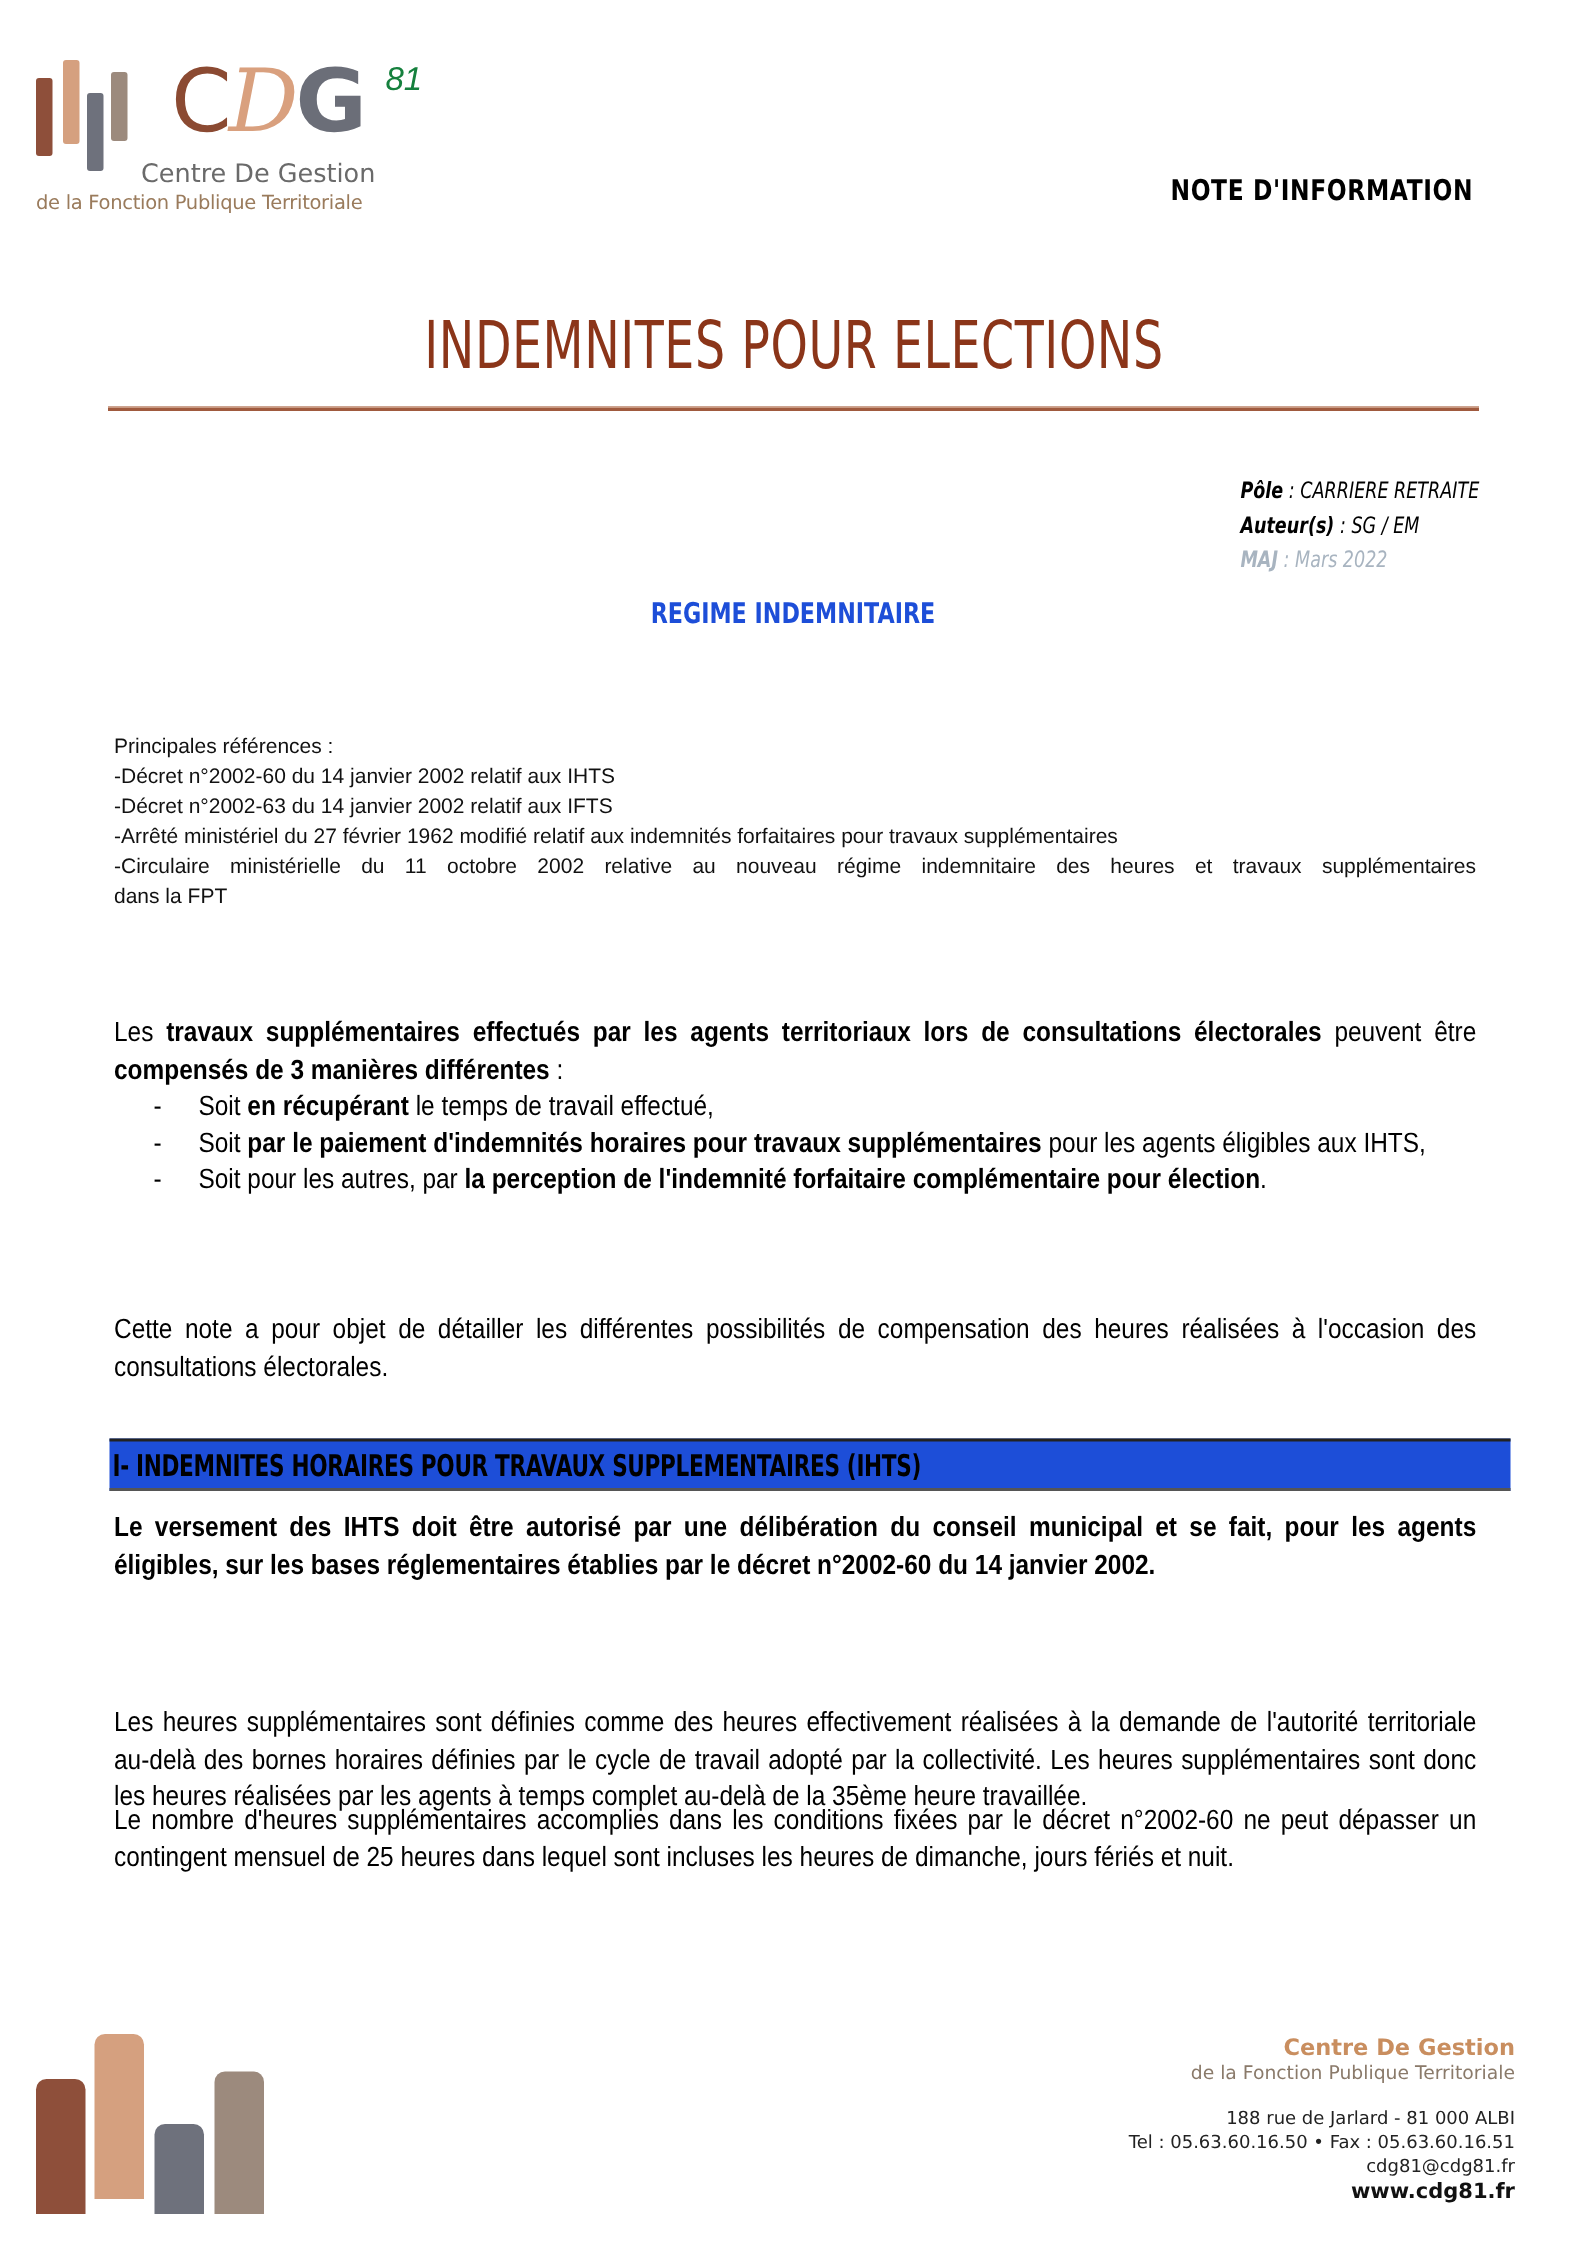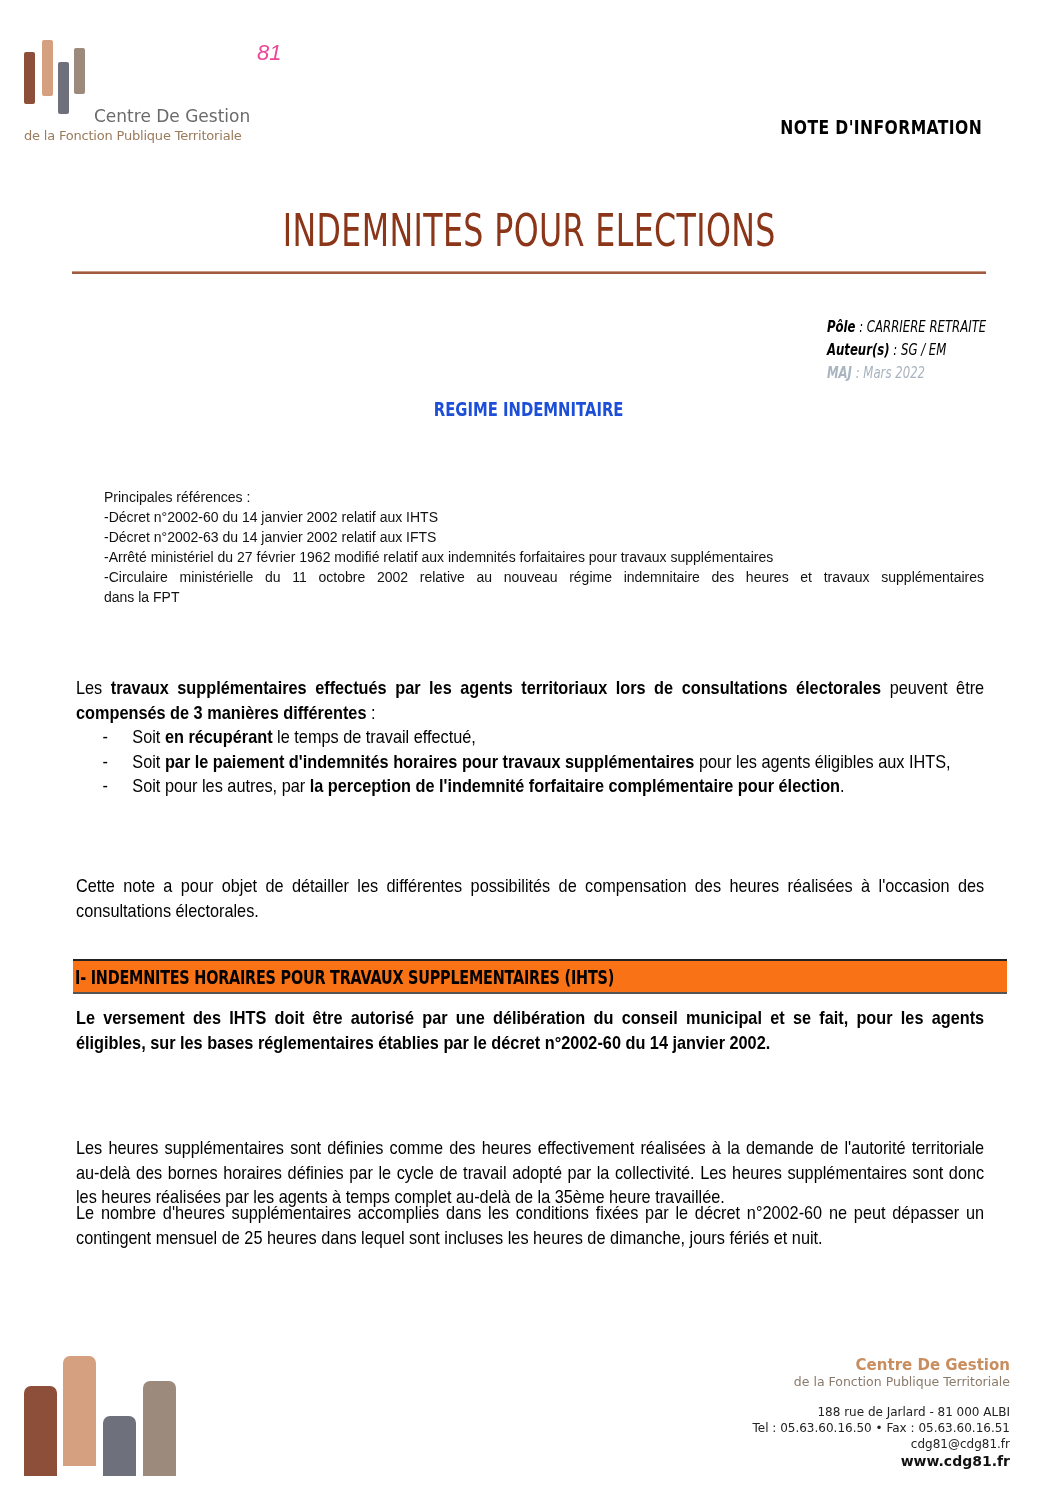--- a/index.html
+++ b/index.html
@@ -6,57 +6,57 @@
   html, body { width: 1058px; height: 1497px; background: #ffffff; overflow: hidden; }
   body { position: relative; font-family: "Liberation Sans", sans-serif; color: #000; }
 
   
   .logo { position: absolute; left: 22px; top: 36px; width: 250px; height: 112px; }
   .logo .bar { position: absolute; border-radius: 2px; }
   .logo .cdg { position: absolute; left: 92px; top: 2px; font-family: "DejaVu Sans", sans-serif; font-size: 58px; line-height: 58px; letter-spacing: -2px; }
   .logo .cdg .c { color: #8b4a32; font-weight: normal; }
   .logo .cdg .d { color: #d9a07e; font-style: italic; font-family: "DejaVu Serif", serif; font-weight: normal; }
   .logo .cdg .g { color: #6b6e78; font-weight: bold; }
-  .logo .sup { position: absolute; left: 235px; top: 4px; font-size: 22px; color: #ec4899; font-style: italic; }
+  .logo .sup { position: absolute; left: 235px; top: 4px; font-size: 22px; color: #15803d; font-style: italic; }
   .logo .l1 { position: absolute; left: 72px; top: 70px; font-size: 17px; color: #6a6a6a; font-family: "DejaVu Sans", sans-serif; white-space: nowrap; }
   .logo .l2 { position: absolute; left: 2px; top: 92px; font-size: 13px; color: #9a7b5c; font-family: "DejaVu Sans", sans-serif; white-space: nowrap; letter-spacing: -0.2px; }
 
   .note-type { position: absolute; right: 76px; top: 116px; font-family: "DejaVu Sans", sans-serif; font-weight: bold; font-size: 19px; transform: scaleX(0.82); transform-origin: right center; letter-spacing: 0.5px; white-space: nowrap; }
 
   .title { position: absolute; left: 0; right: 0; top: 205px; text-align: center; color: #8b3519; font-family: "DejaVu Sans", sans-serif; font-weight: normal; font-size: 44px; letter-spacing: 0.5px; }
   .title span { display: inline-block; transform: scaleX(0.72); }
   .title-rule { position: absolute; left: 72px; width: 914px; top: 271px; height: 3px; background: #a05a3e; border-top: 1px solid #c99a82; }
 
   .meta { position: absolute; right: 72px; top: 316px; text-align: left; font-family: "DejaVu Sans", sans-serif; font-size: 15px; line-height: 23px; }
   .meta .row { white-space: nowrap; transform: scaleX(0.78); transform-origin: right center; }
   .meta .k { font-weight: bold; font-style: italic; }
   .meta .v { font-style: italic; font-weight: normal; }
   .meta .row.maj { color: #a8b4c0; }
 
   .subtitle { position: absolute; left: 0; right: 0; top: 398px; text-align: center; color: #1d4ed8; font-family: "DejaVu Sans", sans-serif; font-weight: bold; font-size: 19px; }
   .subtitle span { display: inline-block; transform: scaleX(0.78); }
 
   .refs { position: absolute; left: 76px; width: 908px; top: 487px; font-size: 14px; line-height: 20px; color: #111; }
-  .refs .line { text-align: justify; text-align-last: left; margin-left: 28px; }
+  .refs .line { text-align: justify; text-align-last: left; }
   .refs .line.just { text-align-last: justify; }
 
   .body { position: absolute; left: 76px; width: 908px; font-size: 18.5px; line-height: 24.5px; font-family: "Liberation Sans", sans-serif; }
   .condensed { transform: scaleX(0.88); transform-origin: left top; width: 1032px; }
   .p { text-align: justify; }
   .b { font-weight: bold; }
 
   .intro { top: 676px; }
   .bullets { margin-left: 30px; }
   .bullets .li { display: flex; text-align: justify; }
   .bullets .dash { width: 34px; flex: 0 0 34px; }
   .bullets .txt { flex: 1; }
 
   .purpose { top: 874px; }
 
-  .section-bar { position: absolute; left: 73px; width: 934px; top: 959px; height: 35px; background: #f97316; border-top: 2px solid #222; border-bottom: 2px solid #555; }
+  .section-bar { position: absolute; left: 73px; width: 934px; top: 959px; height: 35px; background: #1d4ed8; border-top: 2px solid #222; border-bottom: 2px solid #555; }
   .section-bar .t { position: absolute; left: 2px; top: 4px; font-family: "DejaVu Sans", sans-serif; font-weight: bold; font-size: 20px; white-space: nowrap; transform: scaleX(0.72); transform-origin: left center; letter-spacing: -0.3px; }
 
   .ihts1 { top: 1006px; }
   .ihts2 { top: 1136px; }
   .ihts3 { top: 1201px; }
 
   
   .footer-bars { position: absolute; left: 24px; top: 1356px; width: 152px; height: 120px; }
   .footer-bars .bar { position: absolute; bottom: 0; border-radius: 7px 7px 0 0; }
   .footer-info { position: absolute; right: 48px; top: 1356px; text-align: right; font-family: "DejaVu Sans", sans-serif; }
@@ -66,20 +66,23 @@
   .footer-info .web { color: #111; font-weight: bold; font-size: 14px; line-height: 18px; }
 </style>
 </head>
 <body>
 
 <div class="logo">
   <div class="bar" style="left:2px; top:16px; width:11px; height:52px; background:#8e4f3a;"></div>
   <div class="bar" style="left:20px; top:4px; width:11px; height:56px; background:#d5a07f;"></div>
   <div class="bar" style="left:36px; top:26px; width:11px; height:52px; background:#6e717c;"></div>
   <div class="bar" style="left:52px; top:12px; width:11px; height:46px; background:#9c8a7d;"></div>
+  <div class="cdg">
+    <span class="c">C</span><span class="d">D</span><span class="g">G</span>
+  </div>
   <div class="sup">81</div>
   <div class="l1">Centre De Gestion</div>
   <div class="l2">de la Fonction Publique Territoriale</div>
 </div>
 
 <div class="note-type">NOTE D'INFORMATION</div>
 
 <div class="title"><span>INDEMNITES POUR ELECTIONS</span></div>
 <div class="title-rule"></div>
 

